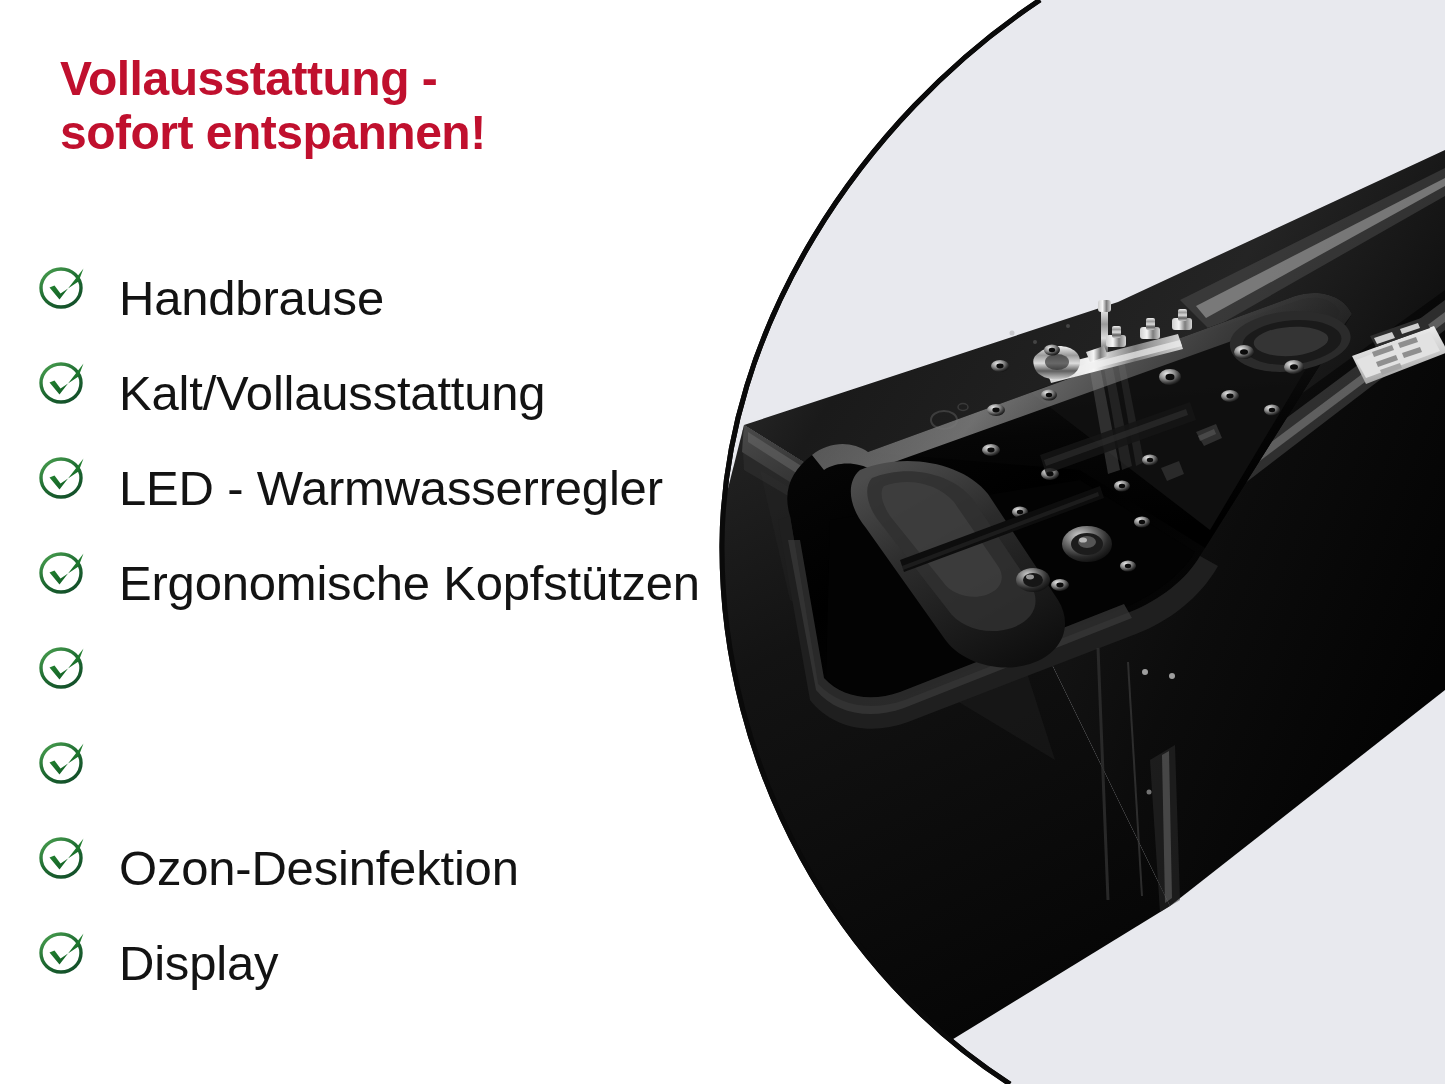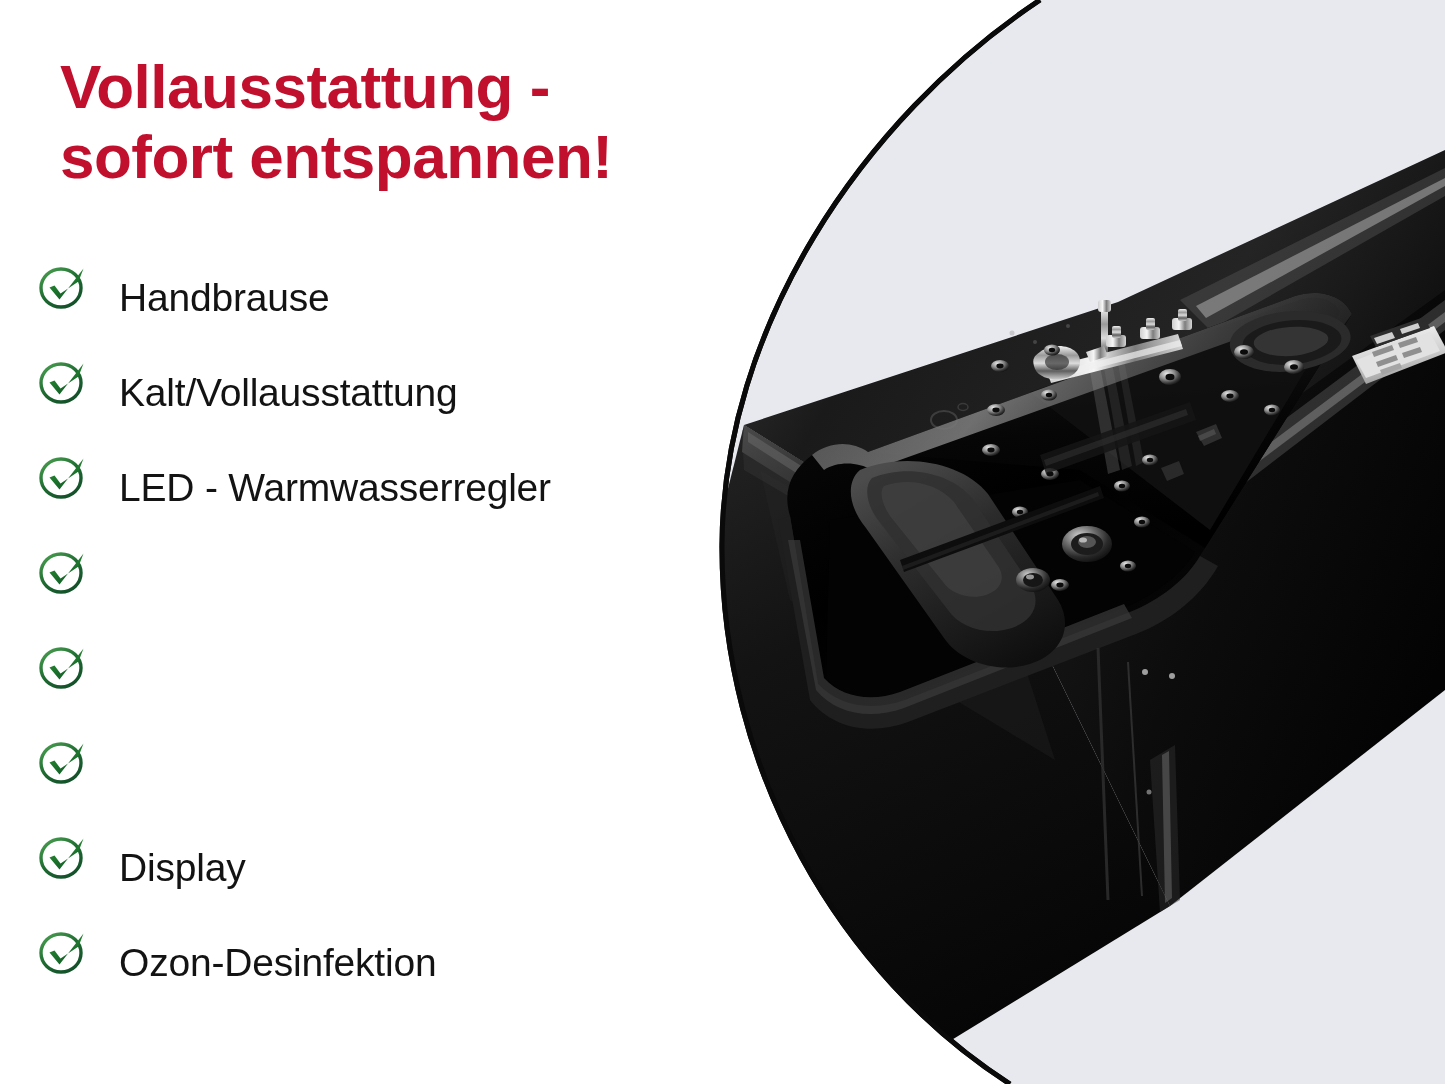--- a/index.html
+++ b/index.html
@@ -36,21 +36,21 @@
   }
 
   .headline {
     position: absolute;
     left: 60px;
     top: 52px;
     width: 700px;
     margin: 0;
     font-family: "Liberation Sans", sans-serif;
     font-weight: bold;
-    font-size: 62px;
+    font-size: 48px;
     line-height: 1.13;
     letter-spacing: -0.5px;
     color: #c0102e;
     white-space: pre-line;
   }
 
   .feature-list {
     position: absolute;
     left: 0;
     top: 250px;
@@ -73,21 +73,21 @@
     height: 50px;
     display: block;
   }
   .check-icon svg { display: block; }
   .feature-label {
     position: absolute;
     left: 119px;
     top: 50%;
     transform: translateY(-50%);
     font-family: "Liberation Sans", sans-serif;
-    font-size: 39px;
+    font-size: 49px;
     font-weight: normal;
     color: #131313;
     letter-spacing: -0.2px;
     white-space: nowrap;
   }
 </style>
 </head>
 <body>
 
 <div class="page">
@@ -420,56 +420,57 @@
         <span class="feature-label">LED - Warmwasserregler</span>
       </li>
 
       <li class="feature-item">
         <span class="check-icon">
           <svg width="50" height="50" viewBox="0 0 50 50" xmlns="http://www.w3.org/2000/svg">
             <ellipse cx="24" cy="26" rx="20" ry="19" fill="none" stroke="url(#ringG1)" stroke-width="3.4"></ellipse>
             <path d="M12.5,25.5 L22.5,37.5 L46.5,6.5 L41.5,19.5 L23.5,31.5 L17.5,23.5 Z" fill="url(#tickG1)"></path>
           </svg>
         </span>
-      </li>
-
-      <li class="feature-item">
-        <span class="check-icon">
-          <svg width="50" height="50" viewBox="0 0 50 50" xmlns="http://www.w3.org/2000/svg">
-            <ellipse cx="24" cy="26" rx="20" ry="19" fill="none" stroke="url(#ringG1)" stroke-width="3.4"></ellipse>
-            <path d="M12.5,25.5 L22.5,37.5 L46.5,6.5 L41.5,19.5 L23.5,31.5 L17.5,23.5 Z" fill="url(#tickG1)"></path>
-          </svg>
-        </span>
-      </li>
-
-      <li class="feature-item">
-        <span class="check-icon">
-          <svg width="50" height="50" viewBox="0 0 50 50" xmlns="http://www.w3.org/2000/svg">
-            <ellipse cx="24" cy="26" rx="20" ry="19" fill="none" stroke="url(#ringG1)" stroke-width="3.4"></ellipse>
-            <path d="M12.5,25.5 L22.5,37.5 L46.5,6.5 L41.5,19.5 L23.5,31.5 L17.5,23.5 Z" fill="url(#tickG1)"></path>
-          </svg>
-        </span>
+        <span class="feature-label">Ergonomische Kopfstützen</span>
+      </li>
+
+      <li class="feature-item">
+        <span class="check-icon">
+          <svg width="50" height="50" viewBox="0 0 50 50" xmlns="http://www.w3.org/2000/svg">
+            <ellipse cx="24" cy="26" rx="20" ry="19" fill="none" stroke="url(#ringG1)" stroke-width="3.4"></ellipse>
+            <path d="M12.5,25.5 L22.5,37.5 L46.5,6.5 L41.5,19.5 L23.5,31.5 L17.5,23.5 Z" fill="url(#tickG1)"></path>
+          </svg>
+        </span>
+      </li>
+
+      <li class="feature-item">
+        <span class="check-icon">
+          <svg width="50" height="50" viewBox="0 0 50 50" xmlns="http://www.w3.org/2000/svg">
+            <ellipse cx="24" cy="26" rx="20" ry="19" fill="none" stroke="url(#ringG1)" stroke-width="3.4"></ellipse>
+            <path d="M12.5,25.5 L22.5,37.5 L46.5,6.5 L41.5,19.5 L23.5,31.5 L17.5,23.5 Z" fill="url(#tickG1)"></path>
+          </svg>
+        </span>
+      </li>
+
+      <li class="feature-item">
+        <span class="check-icon">
+          <svg width="50" height="50" viewBox="0 0 50 50" xmlns="http://www.w3.org/2000/svg">
+            <ellipse cx="24" cy="26" rx="20" ry="19" fill="none" stroke="url(#ringG1)" stroke-width="3.4"></ellipse>
+            <path d="M12.5,25.5 L22.5,37.5 L46.5,6.5 L41.5,19.5 L23.5,31.5 L17.5,23.5 Z" fill="url(#tickG1)"></path>
+          </svg>
+        </span>
+        <span class="feature-label">Ozon-Desinfektion</span>
       </li>
 
       <li class="feature-item">
         <span class="check-icon">
           <svg width="50" height="50" viewBox="0 0 50 50" xmlns="http://www.w3.org/2000/svg">
             <ellipse cx="24" cy="26" rx="20" ry="19" fill="none" stroke="url(#ringG1)" stroke-width="3.4"></ellipse>
             <path d="M12.5,25.5 L22.5,37.5 L46.5,6.5 L41.5,19.5 L23.5,31.5 L17.5,23.5 Z" fill="url(#tickG1)"></path>
           </svg>
         </span>
         <span class="feature-label">Display</span>
-      </li>
-
-      <li class="feature-item">
-        <span class="check-icon">
-          <svg width="50" height="50" viewBox="0 0 50 50" xmlns="http://www.w3.org/2000/svg">
-            <ellipse cx="24" cy="26" rx="20" ry="19" fill="none" stroke="url(#ringG1)" stroke-width="3.4"></ellipse>
-            <path d="M12.5,25.5 L22.5,37.5 L46.5,6.5 L41.5,19.5 L23.5,31.5 L17.5,23.5 Z" fill="url(#tickG1)"></path>
-          </svg>
-        </span>
-        <span class="feature-label">Ozon-Desinfektion</span>
       </li>
 
     </ul>
   </div>
 
 </div>
 
 </body></html>

